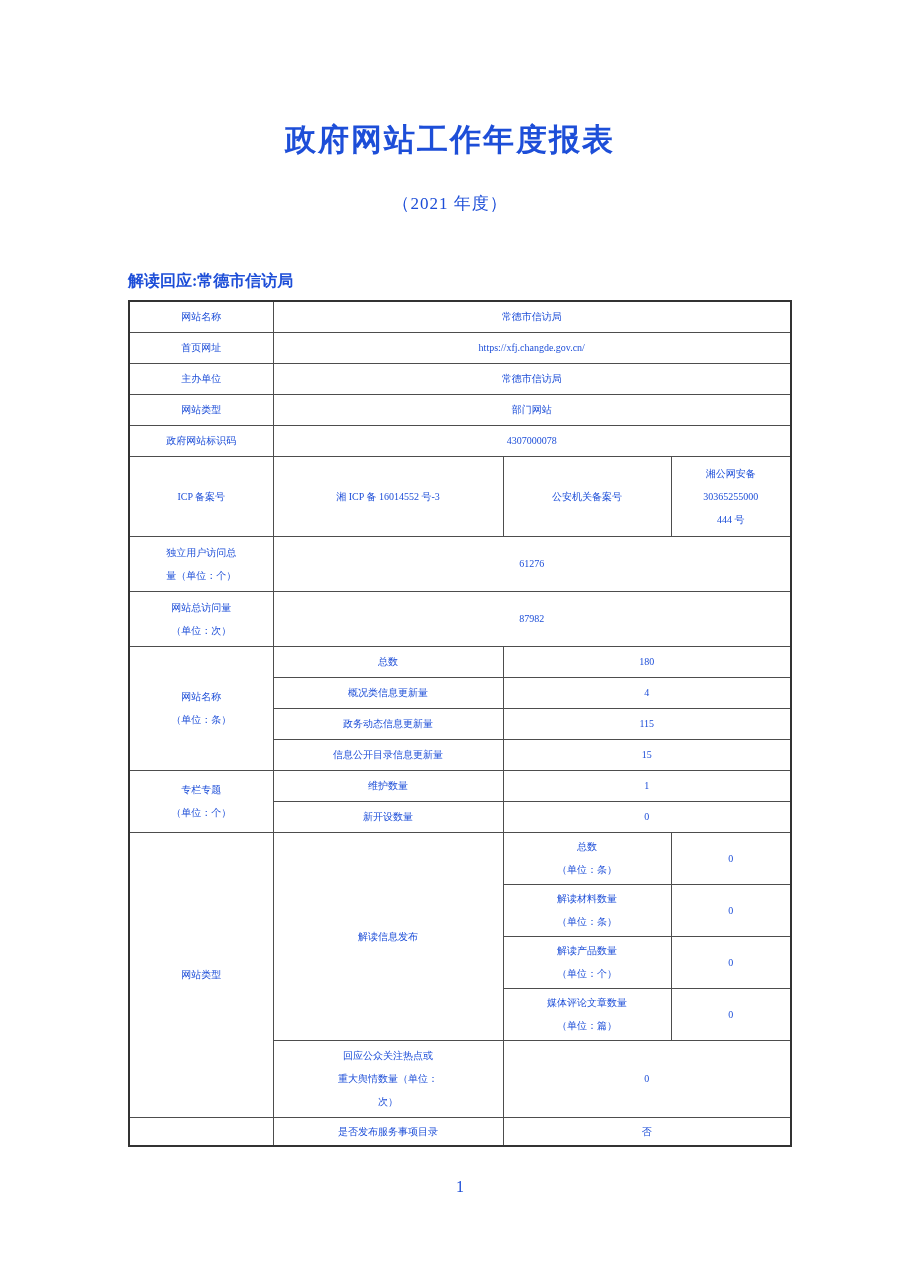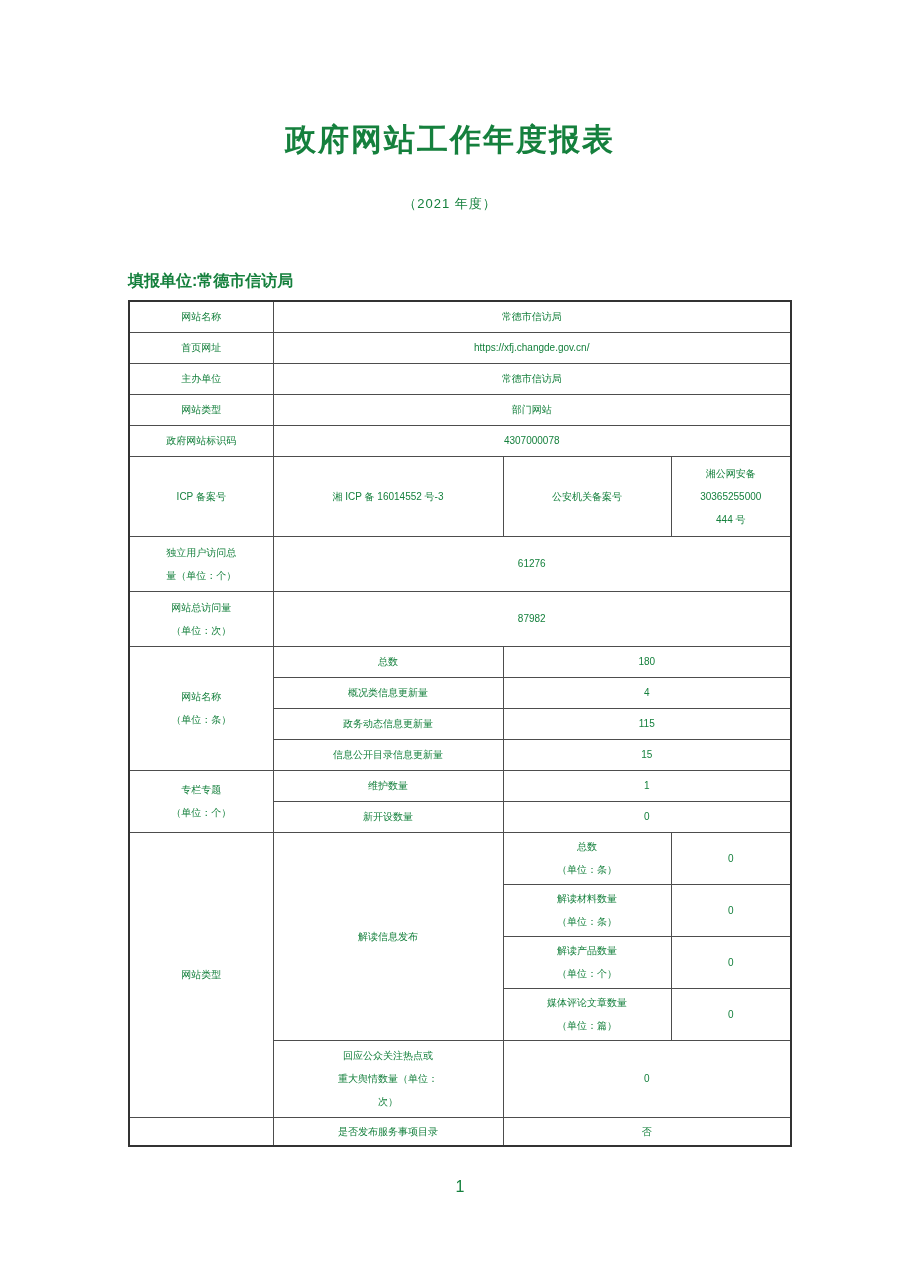--- a/index.html
+++ b/index.html
@@ -1,36 +1,36 @@
 <!DOCTYPE html>
 <html><head>
 <meta charset="utf-8">
 <style>
   html,body{margin:0;padding:0;background:#ffffff;}
   .page{
     position:relative;
     width:900px;height:1272px;
     background:#ffffff;
-    color:#15803d;
-    font-family:Liberation Sans, sans-serif;
+    color:#1d4ed8;
+    font-family:Liberation Serif, serif;
     box-sizing:border-box;
     padding-top:118px;
     overflow:hidden;
   }
   .title{
     text-align:center;
     font-size:31px;
     font-weight:bold;
     letter-spacing:2px;
     line-height:44px;
     margin:0;
   }
   .subtitle{
     text-align:center;
-    font-size:13px;
+    font-size:17px;
     letter-spacing:1px;
     line-height:24px;
     margin-top:30px;
   }
   .unit{
     margin:54px 0 8px 128px;
     font-size:16px;
     font-weight:bold;
     line-height:22px;
   }
@@ -66,21 +66,21 @@
     font-size:16px;
   }
 </style>
 </head>
 <body>
 
 <div class="page">
 
   <h1 class="title">政府网站工作年度报表</h1>
   <div class="subtitle">（2021 年度）</div>
-  <div class="unit">填报单位:常德市信访局</div>
+  <div class="unit">解读回应:常德市信访局</div>
 
   <table class="report">
     <colgroup>
       <col style="width:144px">
         <col style="width:230px">
         <col style="width:168px">
         <col style="width:120px">
     </colgroup>
     <tbody>
       <tr class="h31">

